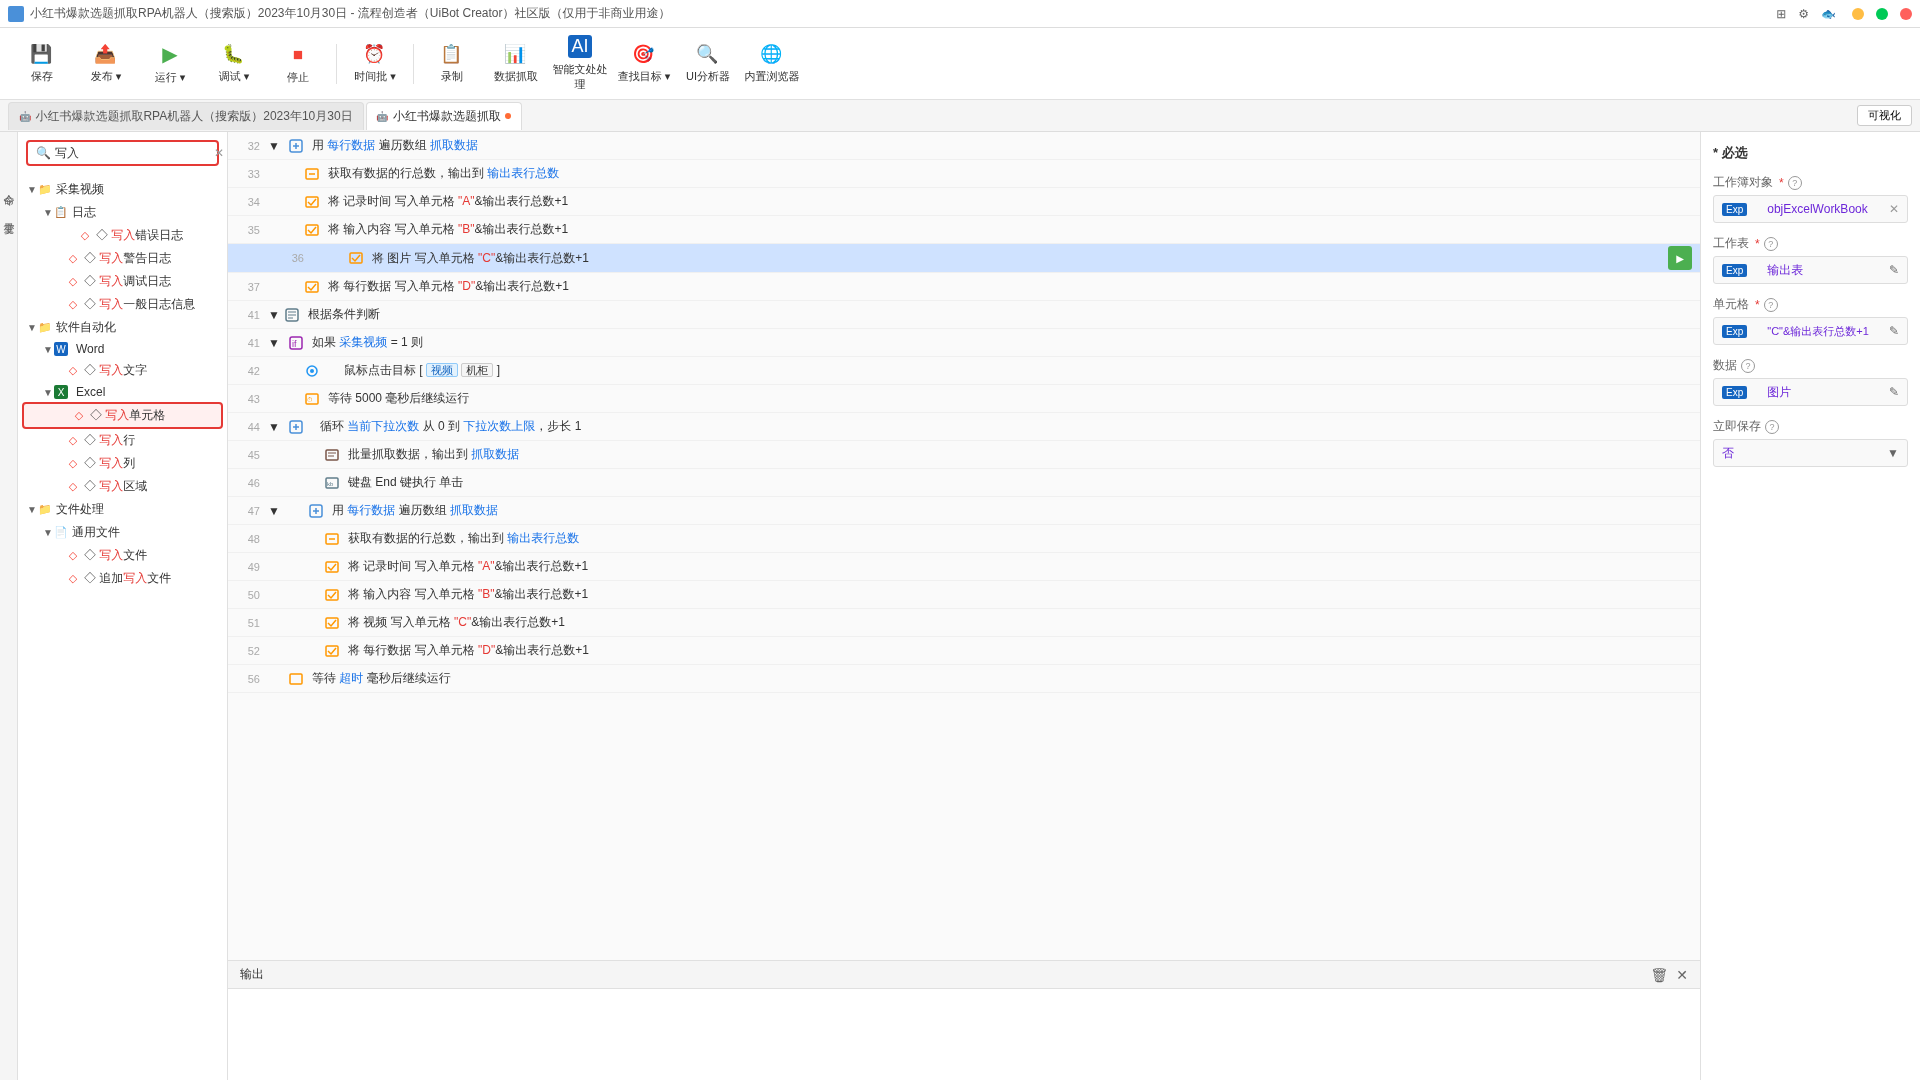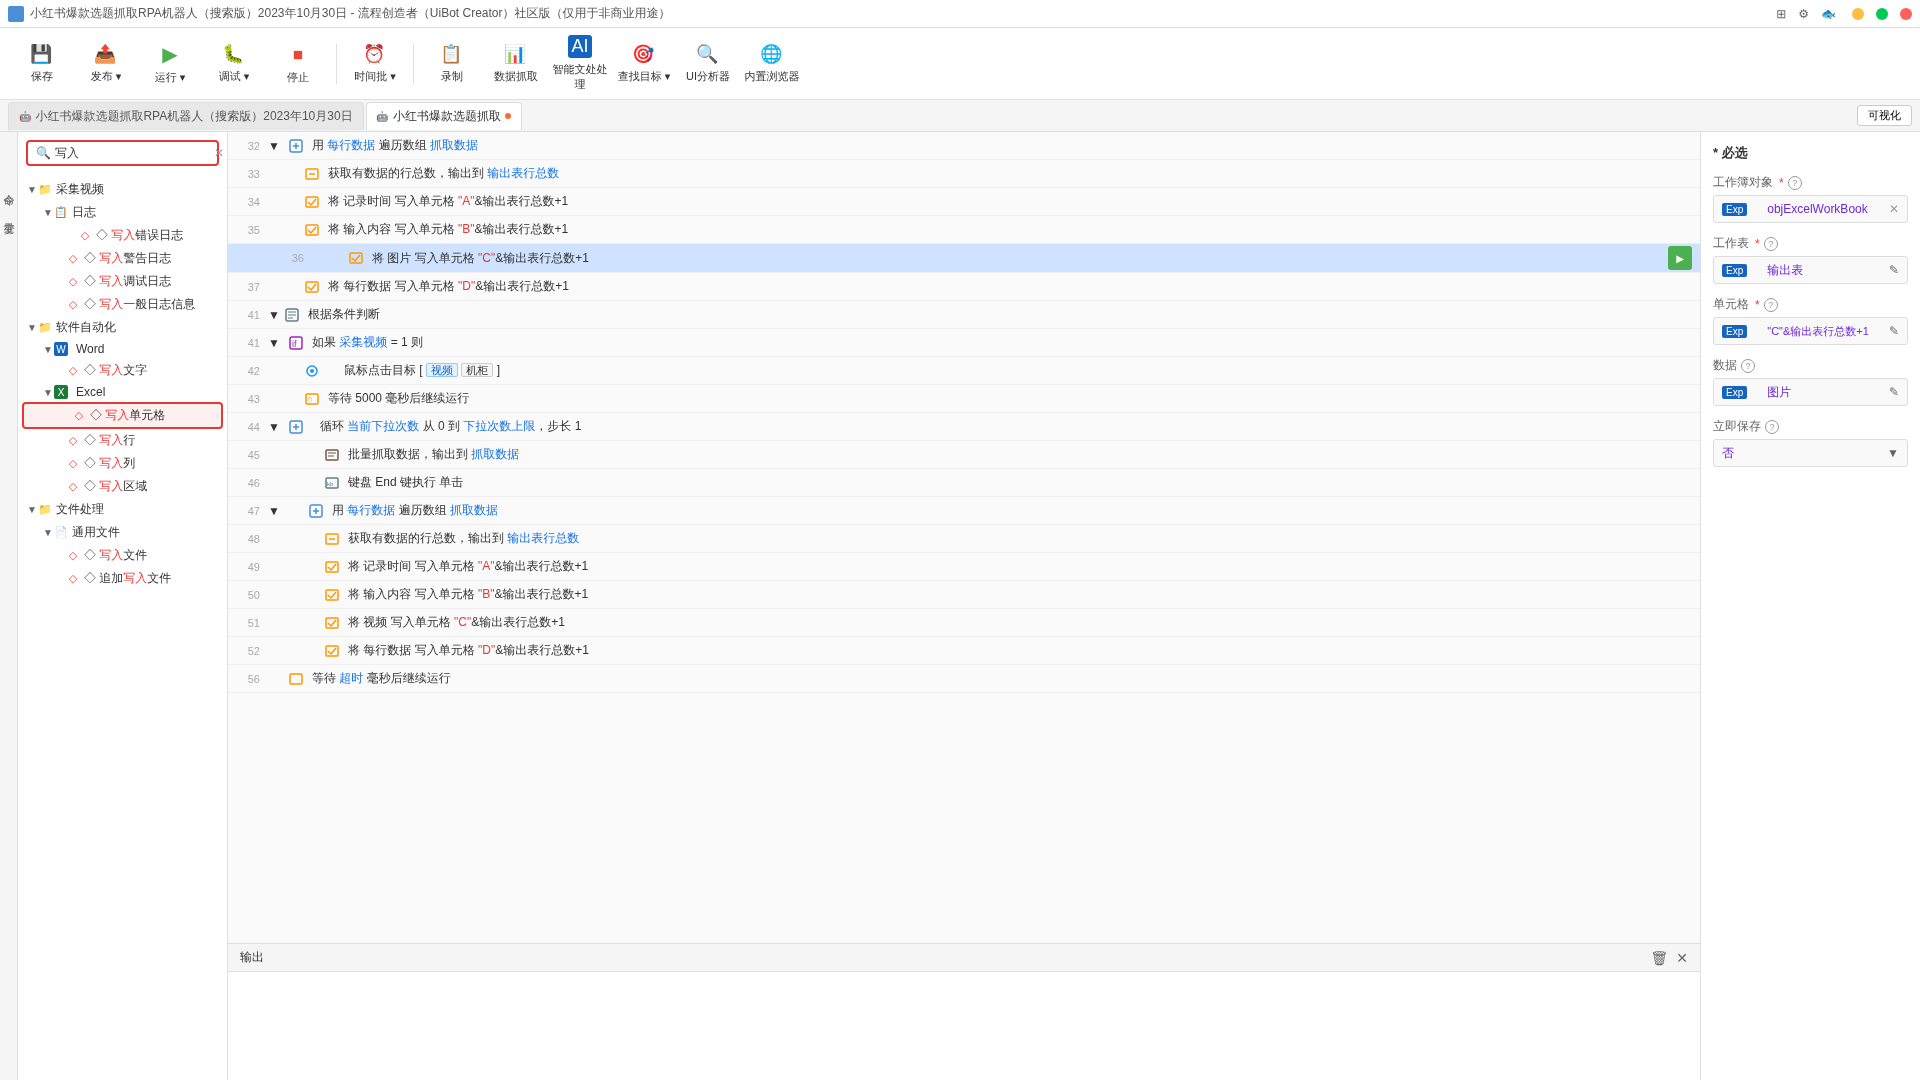--- a/index.html
+++ b/index.html
@@ -59,21 +59,21 @@
     .panel-label { font-size: 12px; color: #666; margin-bottom: 4px; display: flex; align-items: center; gap: 4px; }
     .panel-label .help-icon { width: 14px; height: 14px; border-radius: 50%; border: 1px solid #999; display: inline-flex; align-items: center; justify-content: center; font-size: 9px; color: #999; cursor: pointer; }
     .panel-input { width: 100%; border: 1px solid #ddd; border-radius: 3px; padding: 4px 8px; font-size: 12px; display: flex; align-items: center; justify-content: space-between; min-height: 28px; background: #f9f9f9; }
     .panel-input .exp-badge { background: #1565c0; color: #fff; font-size: 10px; padding: 1px 4px; border-radius: 2px; margin-right: 20px; }
     .panel-input .input-value { font-size: 12px; color: #6d28d9; flex: 1; }
     .panel-input .close-tag { color: #999; cursor: pointer; font-size: 12px; }
     .panel-input .edit-icon { color: #666; cursor: pointer; font-size: 12px; }
     .required-mark { color: #e53935; margin-left: 2px; }
     
     
-    .output-panel { height: 137px; border-top: 1px solid #e0e0e0; background: #fff; }
+    .output-panel { height: 120px; border-top: 1px solid #e0e0e0; background: #fff; }
     .output-header { height: 28px; background: #f5f5f5; border-bottom: 1px solid #e0e0e0; display: flex; align-items: center; padding: 0 12px; font-size: 12px; color: #333; }
     .output-header-title { flex: 1; }
     .output-btn { cursor: pointer; color: #666; font-size: 14px; margin-left: 8px; }
     
     
     ::-webkit-scrollbar { width: 6px; height: 6px; }
     ::-webkit-scrollbar-track { background: #f0f0f0; }
     ::-webkit-scrollbar-thumb { background: #ccc; border-radius: 3px; }
     
     .tag-video { background: #e3f2fd; color: #1565c0; border: 1px solid #90caf9; padding: 0 4px; border-radius: 2px; font-size: 11px; }

